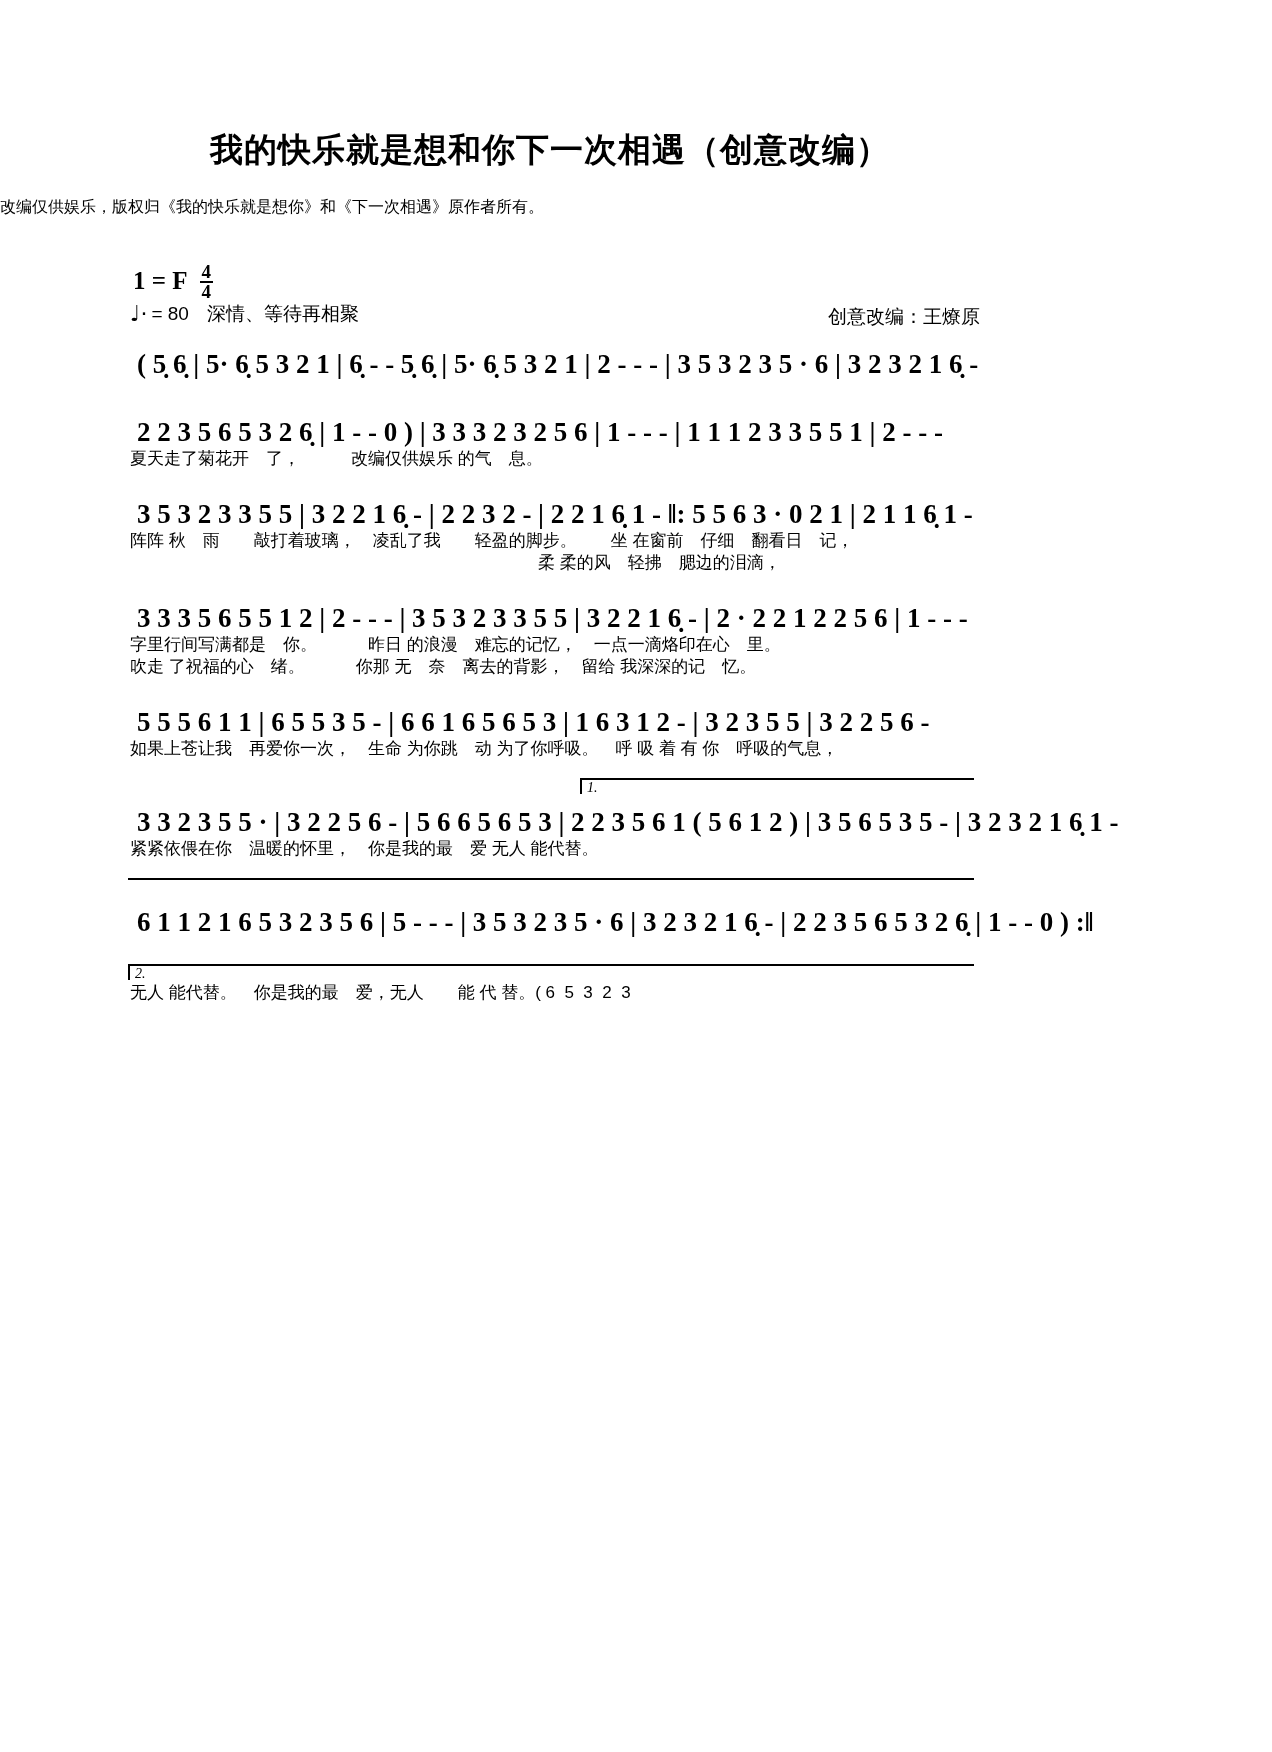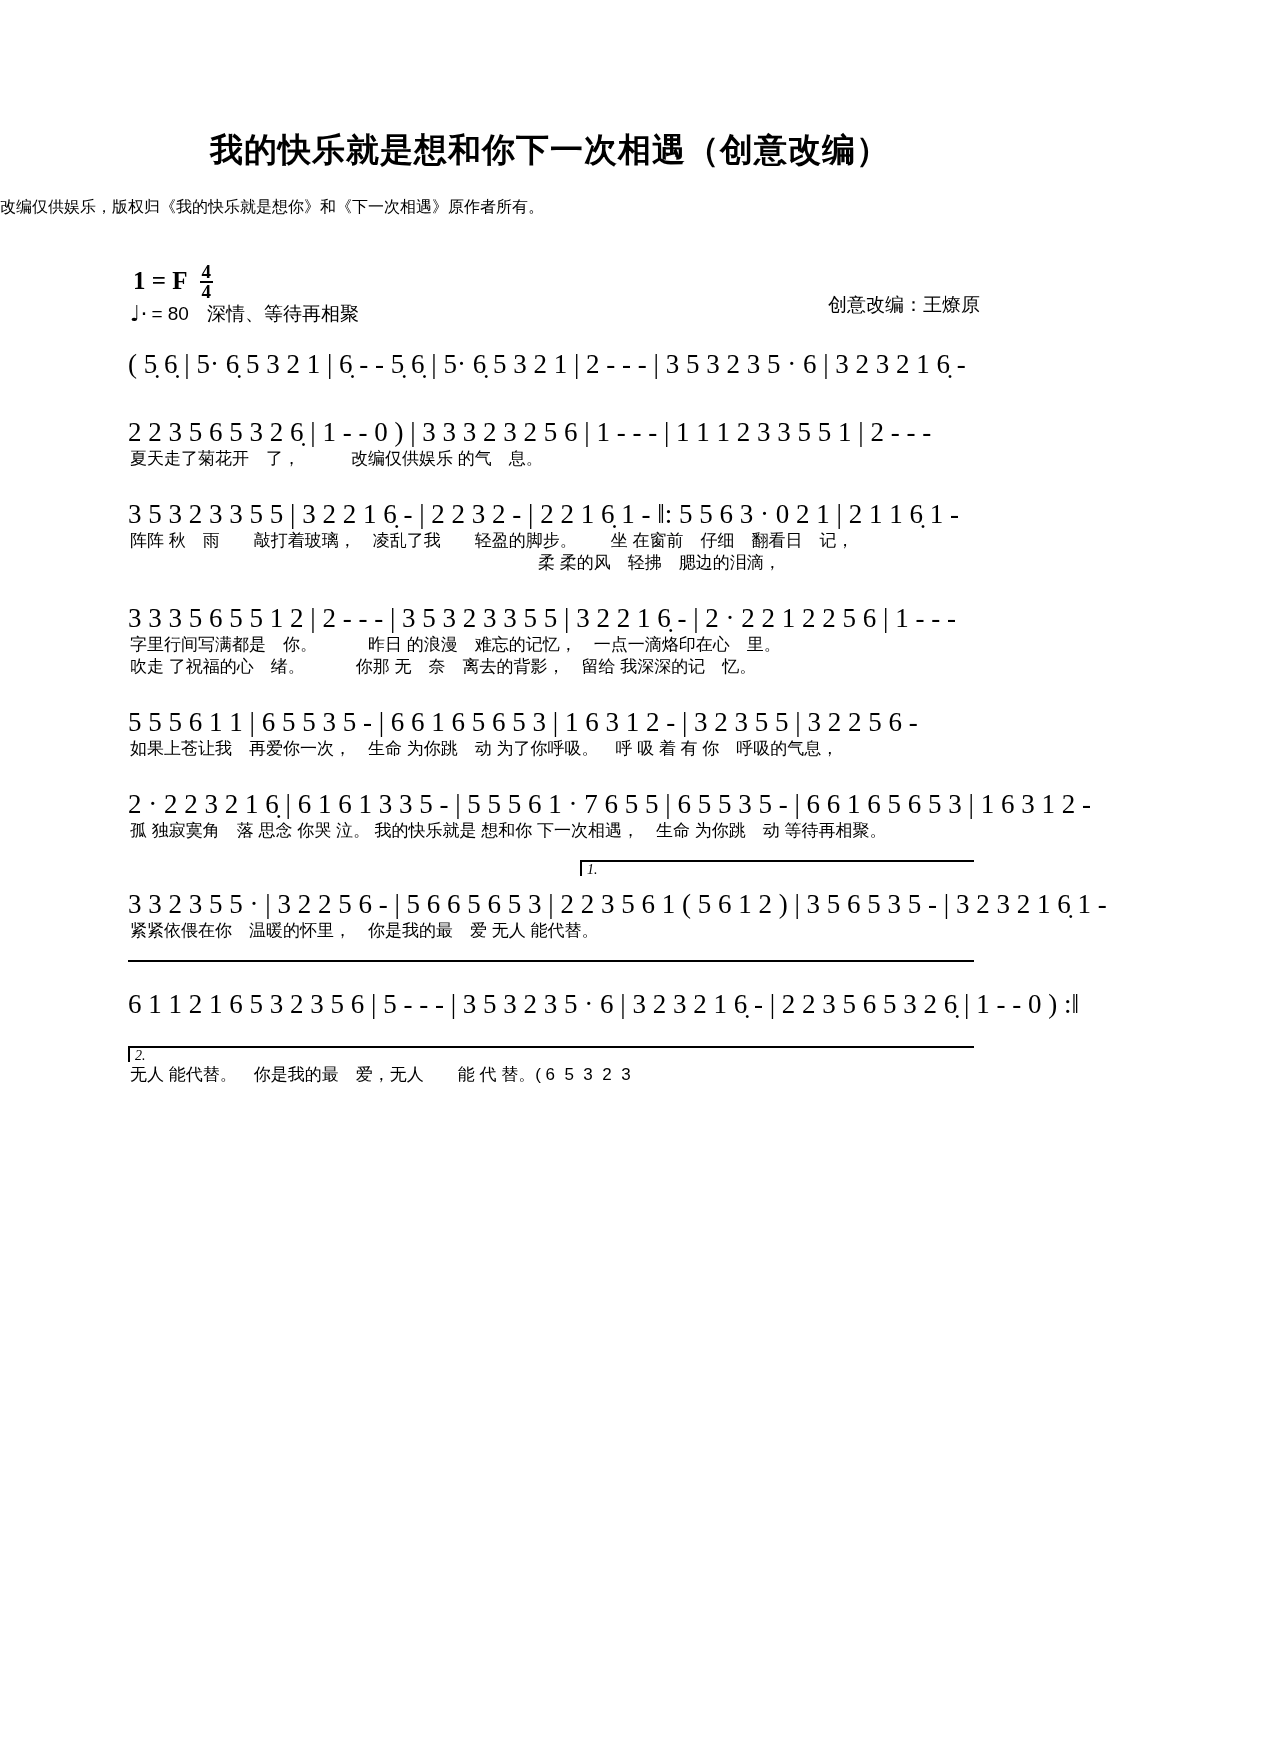--- a/index.html
+++ b/index.html
@@ -84,41 +84,42 @@
     font-size: 22px;
     font-family: "DejaVu Sans", sans-serif;
     position: relative;
     top: 1px;
   }
   .tempo .expr { margin-left: 14px; }
 
   .credit {
     position: absolute;
     right: 120px;
-    top: 36px;
+    top: 48px;
     font-size: 19px;
     font-family: "Liberation Sans", "DejaVu Sans", sans-serif;
   }
 
   
   .staff {
     position: relative;
     margin: 0 0 0 0;
     padding-left: 128px;
     padding-right: 128px;
   }
   .notes {
     display: flex;
     align-items: flex-end;
     font-family: "Liberation Serif", "DejaVu Serif", serif;
     font-size: 27px;
-    font-weight: normal;
+    font-weight: bold;
     white-space: pre;
     line-height: 1.0;
     height: 42px;
+    margin-left: 9px;
   }
   .lyr {
     font-family: "Liberation Sans", "DejaVu Sans", sans-serif;
     font-size: 17px;
     font-weight: normal;
     letter-spacing: 0px;
     white-space: pre;
     height: 26px;
     line-height: 26px;
     padding-left: 2px;
@@ -198,25 +199,20 @@
     <div class="lyr second">吹走 了祝福的心　绪。　　　你那 无　奈　离去的背影，　留给 我深深的记　忆。</div>
     <div class="spacer-sm"></div>
   </div>
 
   <div class="staff">
     <div class="notes">5 5 5 6 1 1 | 6 5 5 3 5 - | 6 6 1 6 5 6 5 3 | 1 6 3 1 2 - | 3 2 3 5 5 | 3 2 2 5 6 -</div>
     <div class="lyr">如果上苍让我　再爱你一次，　生命 为你跳　动 为了你呼吸。　呼 吸 着 有 你　呼吸的气息，</div>
     <div class="spacer-sm"></div>
   </div>
 
-  <div class="staff">
-    <div class="notes">2 · 2 2 3 2 1 6̣ | 6 1 6 1 3 3 5 - | 5 5 5 6 1 · 7 6 5 5 | 6 5 5 3 5 - | 6 6 1 6 5 6 5 3 | 1 6 3 1 2 -</div>
-    <div class="lyr">孤 独寂寞角　落 思念 你哭 泣。 我的快乐就是 想和你 下一次相遇，　生命 为你跳　动 等待再相聚。</div>
-    <div class="spacer-sm"></div>
-  </div>
 
   <div class="staff">
     <div style="position:relative;height:18px;">
       <div class="volta" style="position:absolute; left:452px; right:-2px; top:2px;">1.</div>
     </div>
     <div class="notes">3 3 2 3 5 5 · | 3 2 2 5 6 - | 5 6 6 5 6 5 3 | 2 2 3 5 6 1 ( 5 6 1 2 ) | 3 5 6 5 3 5 - | 3 2 3 2 1 6̣ 1 -</div>
     <div class="lyr">紧紧依偎在你　温暖的怀里，　你是我的最　爱 无人 能代替。</div>
     <div class="spacer-sm"></div>
   </div>
 

